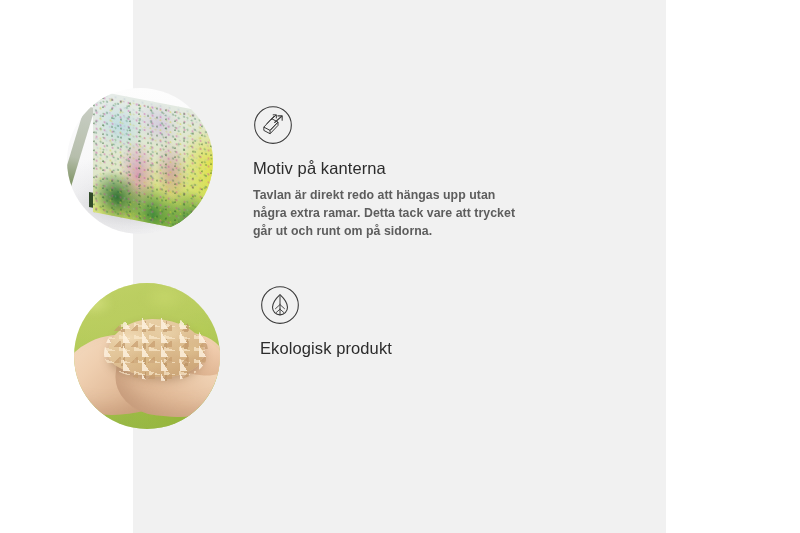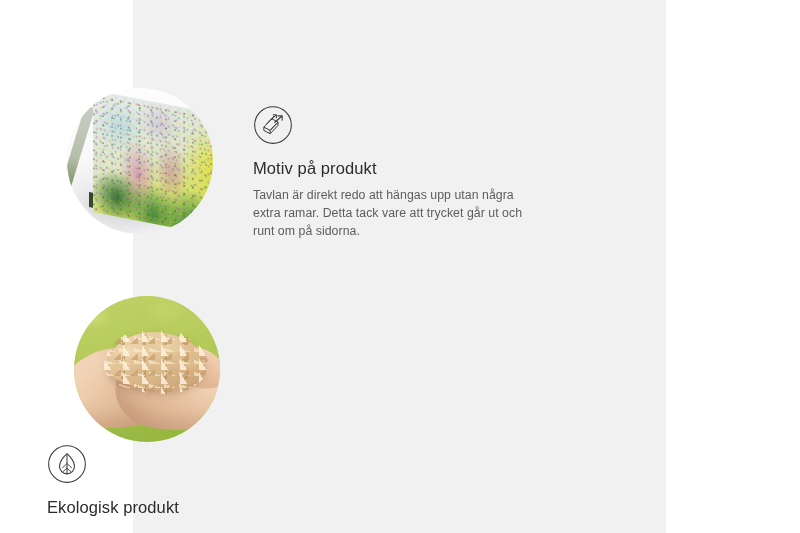--- a/index.html
+++ b/index.html
@@ -31,21 +31,21 @@
     background: #f1f1f1;
   }
 
   
   .feature {
     position: absolute;
     display: flex;
     align-items: flex-start;
   }
   .feature-1 { left: 0px;  top: 88px; }
-  .feature-2 { left: 7px;  top: 296px; flex-direction: column; }
+  .feature-2 { left: 7px;  top: 283px; }
 
   
   .thumb {
     position: relative;
     width: 146px;
     height: 146px;
     border-radius: 50%;
     overflow: hidden;
     flex: none;
     margin-left: 67px;
@@ -244,21 +244,21 @@
     font-size: 16.5px;
     font-weight: 400;
     color: #2c2c2c;
     letter-spacing: 0.1px;
     line-height: 1.2;
   }
 
   .feature-body {
     margin: 7px 0 0 0;
     font-size: 12.3px;
-    font-weight: 400;
+    font-weight: 700;
     color: #5d5d5d;
     line-height: 1.48;
     letter-spacing: 0.05px;
   }
 </style>
 </head>
 <body>
 
 <div class="canvas">
 
@@ -284,21 +284,21 @@
         <path d="M20.5 30.5 L30 20.5 L30 24.5 L20.5 34.5" stroke="#3a3a3a" stroke-width="1.2" fill="none" stroke-linejoin="round"></path>
         <path d="M16.5 22.5 L25.5 13" stroke="#3a3a3a" stroke-width="1.1"></path>
 
         <path d="M26 21 L34.5 13.5" stroke="#3a3a3a" stroke-width="1.3" stroke-linecap="round"></path>
         <path d="M29.8 13 L35 13 L35 18.2" stroke="#3a3a3a" stroke-width="1.3" fill="none" stroke-linecap="round" stroke-linejoin="round"></path>
 
         <path d="M22 17.5 L27.5 12.2" stroke="#3a3a3a" stroke-width="1.2" stroke-linecap="round"></path>
         <path d="M24.2 11.8 L28 11.8 L28 15.6" stroke="#3a3a3a" stroke-width="1.2" fill="none" stroke-linecap="round" stroke-linejoin="round"></path>
       </svg>
 
-      <h3 class="feature-title">Motiv på produkt</h3>
+      <h3 class="feature-title">Motiv på kanterna</h3>
       <p class="feature-body">Tavlan är direkt redo att hängas upp utan några extra ramar. Detta tack vare att trycket går ut och runt om på sidorna.</p>
     </div>
   </div>
 
   <div class="feature feature-2">
 
     <div class="thumb">
       <div class="photo-eco">
         <div class="hand-left"></div>
         <div class="hand-right"></div>

